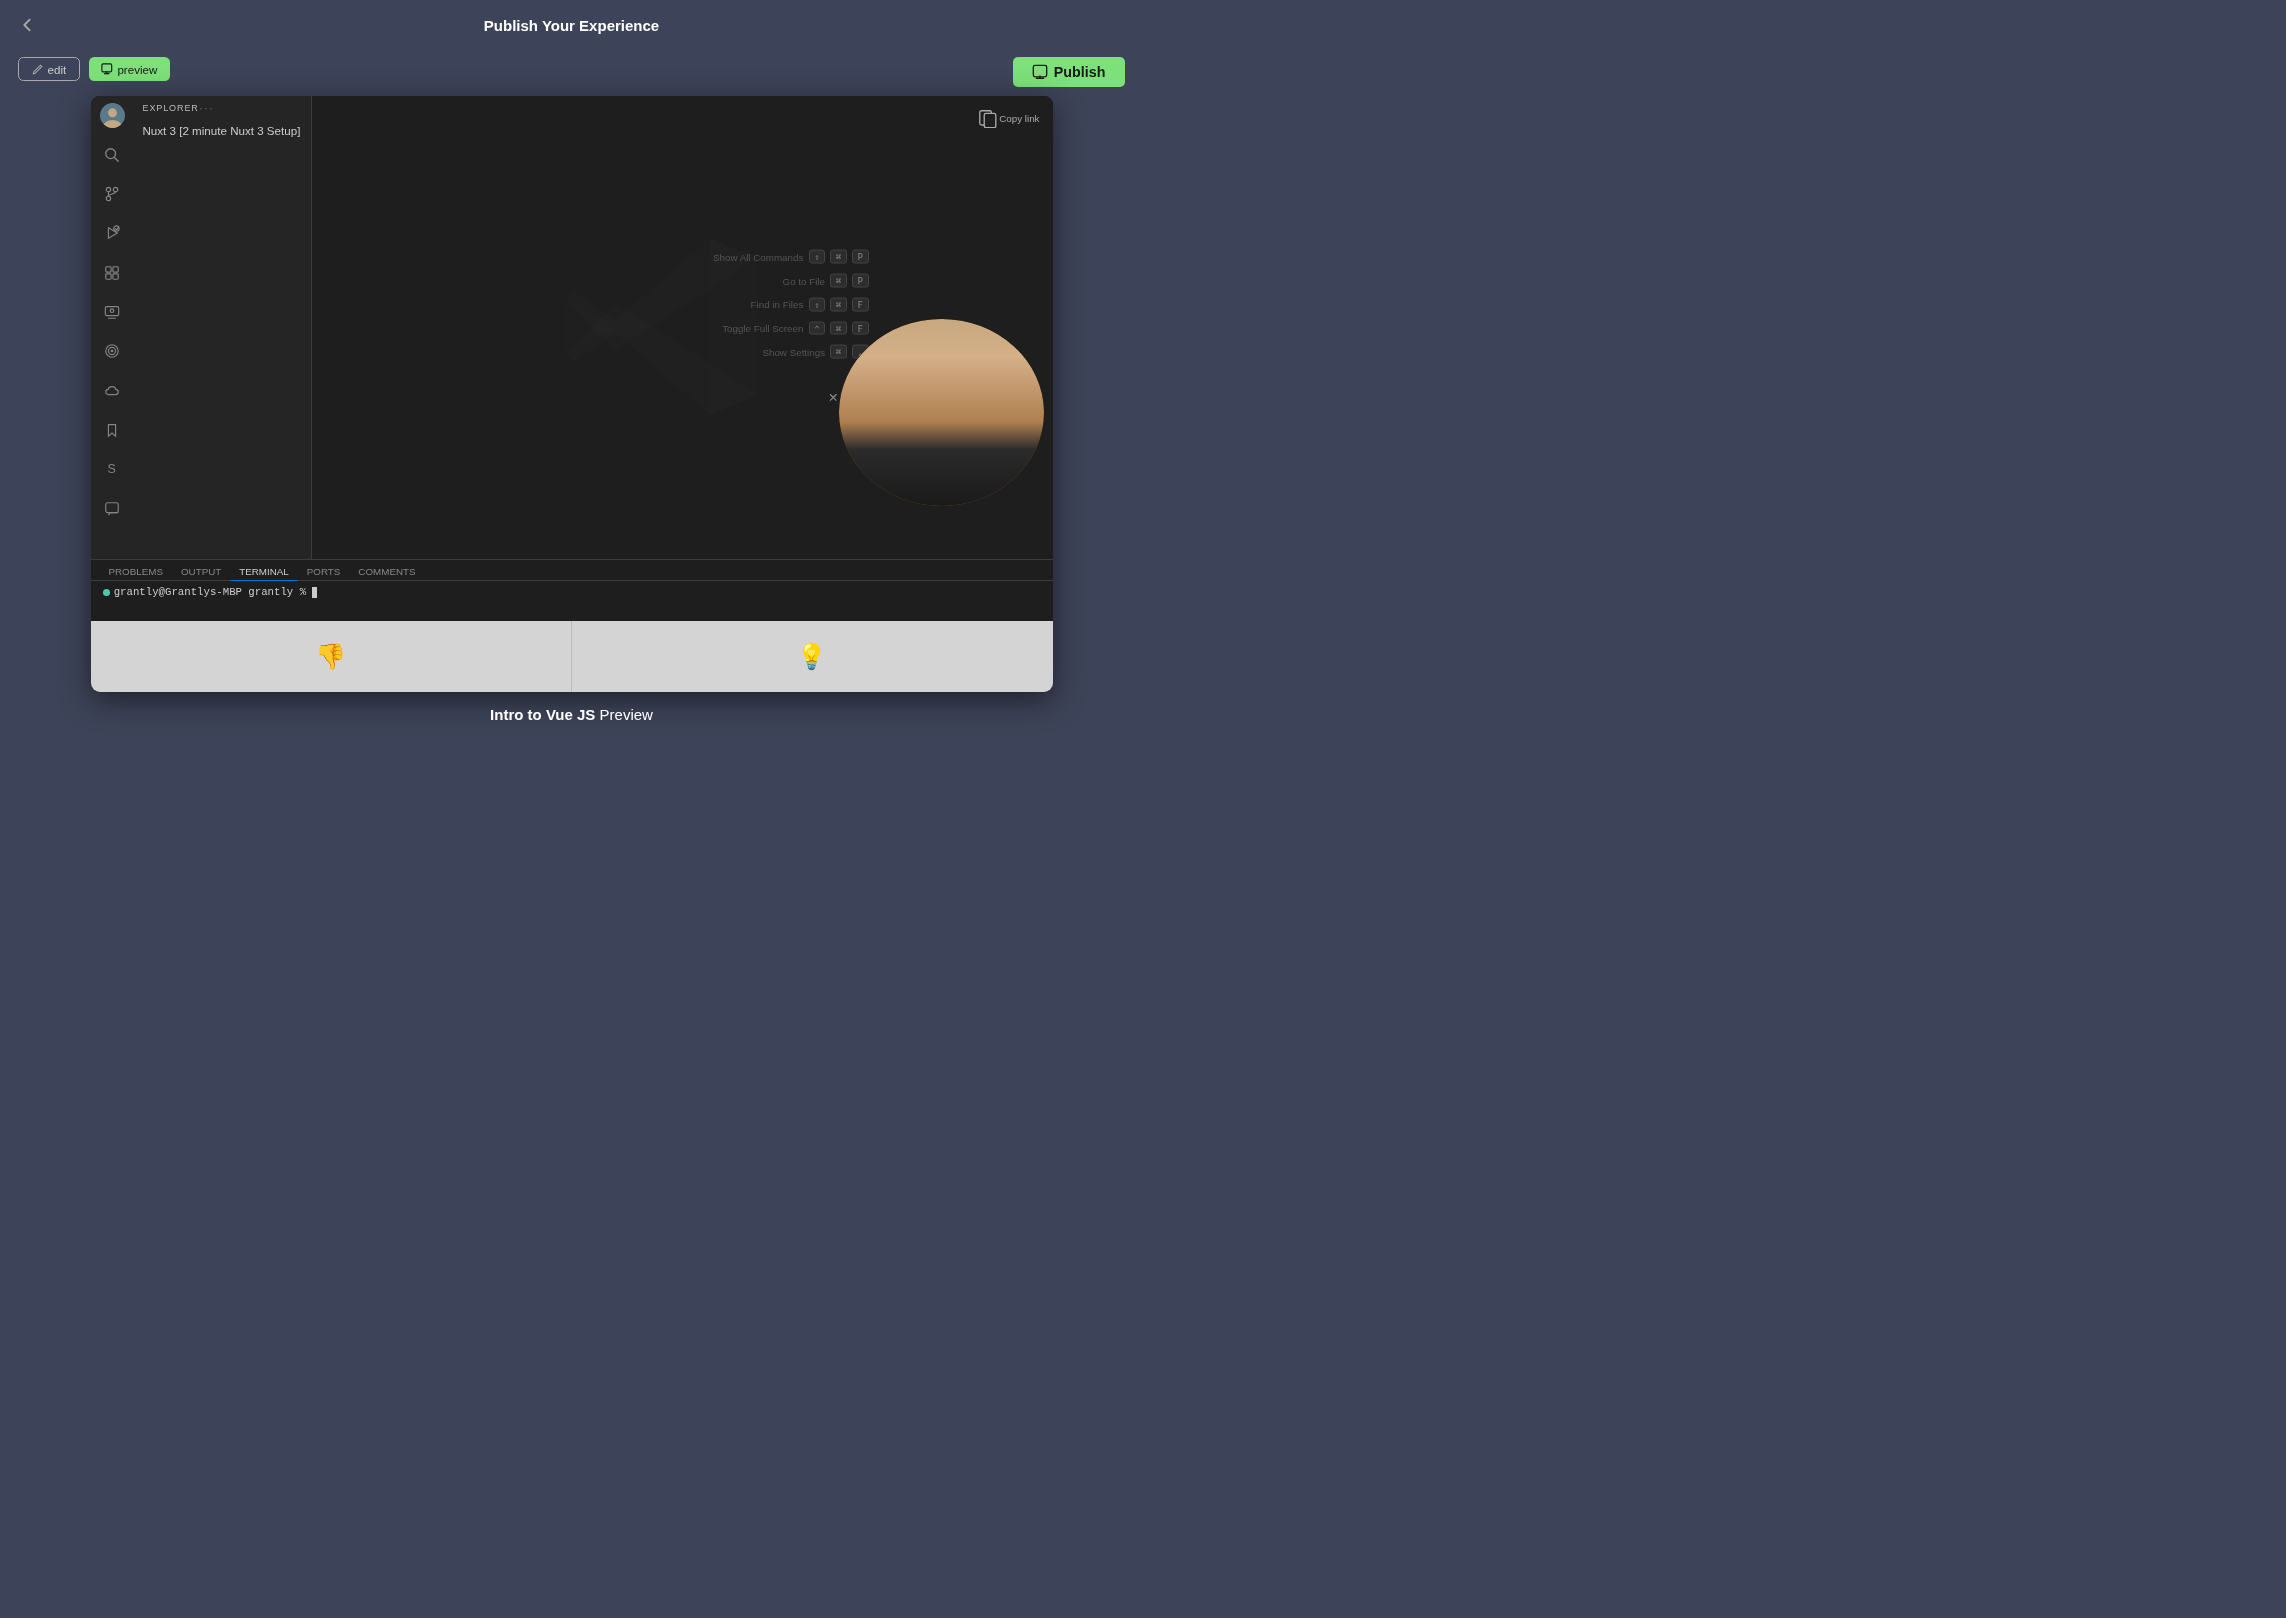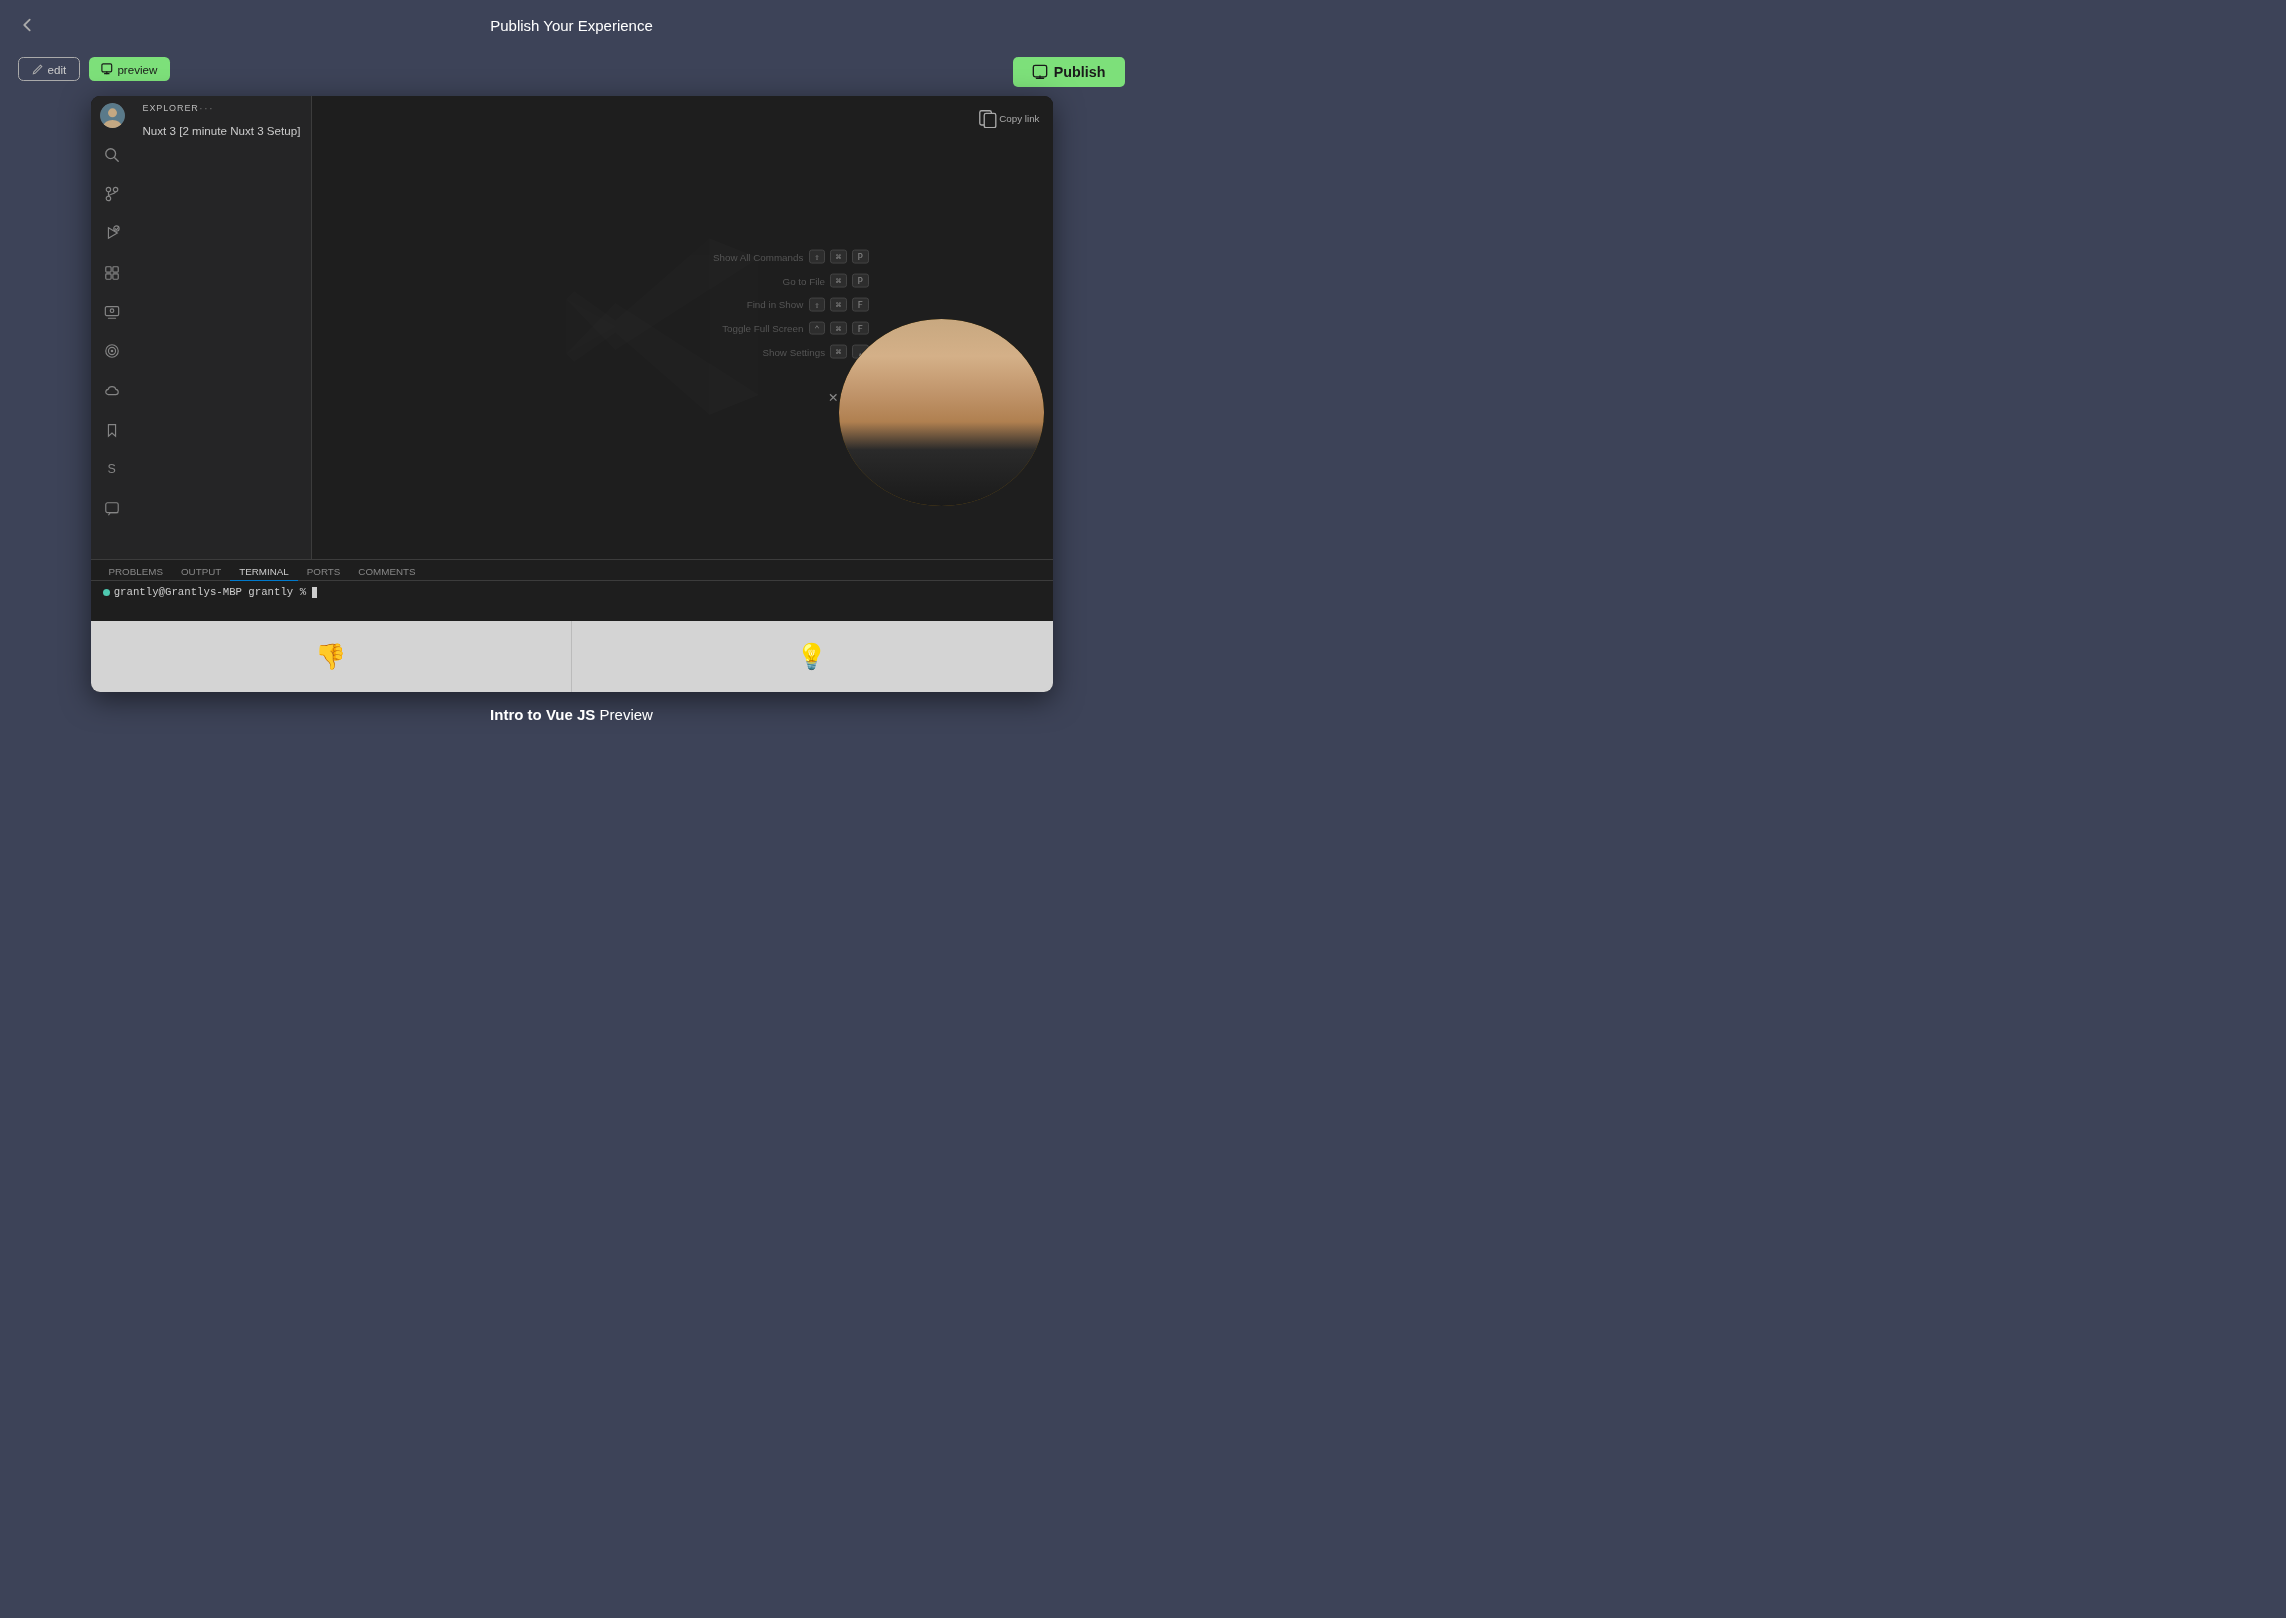--- a/index.html
+++ b/index.html
@@ -29,21 +29,21 @@
       border: none;
       cursor: pointer;
       color: #ccc;
       font-size: 18px;
       display: flex;
       align-items: center;
     }
 
     .header-title {
       font-size: 15px;
-      font-weight: 400;
+      font-weight: 700;
       color: #ffffff;
     }
 
     
     .toolbar {
       display: flex;
       align-items: flex-start;
       justify-content: space-between;
       padding: 7.1px 18px;
       height: 46px;
@@ -542,21 +542,21 @@
             <span class="kbd">⇧</span>
             <span class="kbd">⌘</span>
             <span class="kbd">P</span>
           </div>
           <div class="command-row">
             <span style="color:#555;font-size:9.8px;">Go to File</span>
             <span class="kbd">⌘</span>
             <span class="kbd">P</span>
           </div>
           <div class="command-row">
-            <span style="color:#555;font-size:9.8px;">Find in Show</span>
+            <span style="color:#555;font-size:9.8px;">Find in Files</span>
             <span class="kbd">⇧</span>
             <span class="kbd">⌘</span>
             <span class="kbd">F</span>
           </div>
           <div class="command-row">
             <span style="color:#555;font-size:9.8px;">Toggle Full Screen</span>
             <span class="kbd">⌃</span>
             <span class="kbd">⌘</span>
             <span class="kbd">F</span>
           </div>

